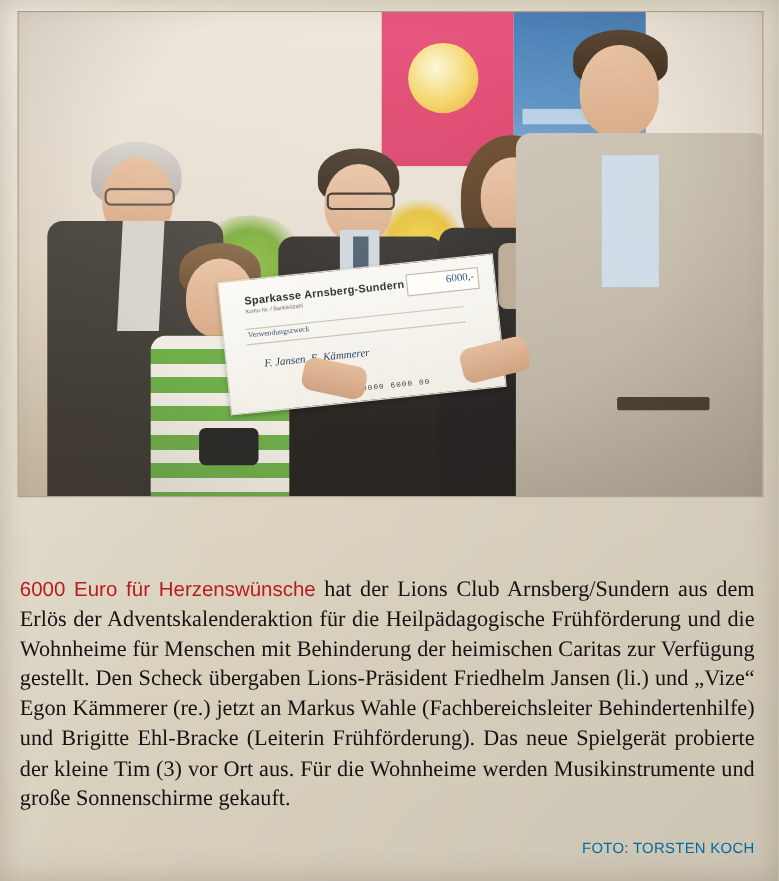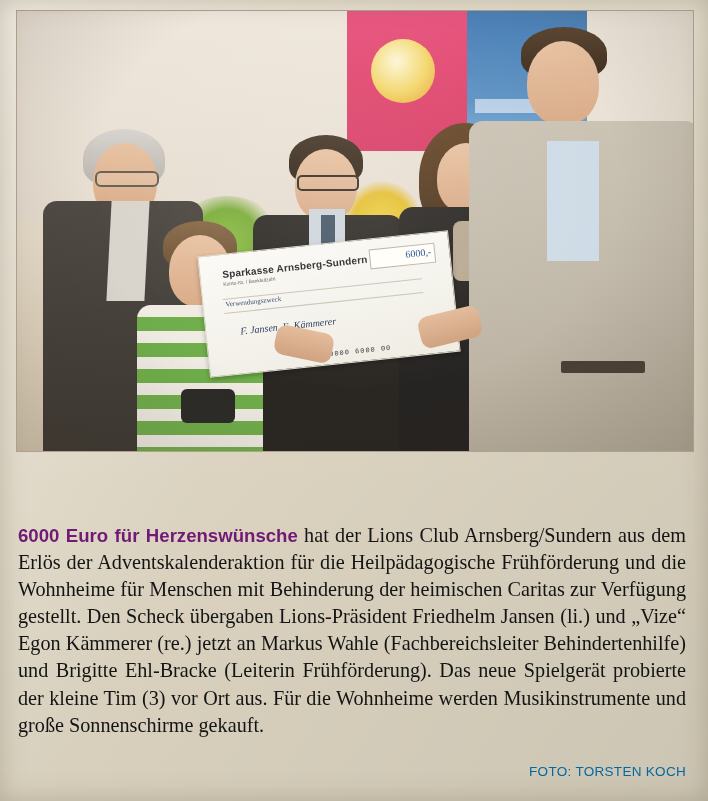--- a/index.html
+++ b/index.html
@@ -254,23 +254,23 @@
     width: 668px;
     font-family: "Liberation Serif", serif;
     font-size: 20.2px;
     line-height: 27.1px;
     color: #141414;
     text-align: justify;
     text-justify: inter-word;
   }
   #article .lead {
     font-family: "Liberation Sans", sans-serif;
-    font-weight: bold;
+    font-weight: normal;
     font-size: 18.6px;
-    color: #701a75;
+    color: #b91c1c;
   }
   #credit {
     font-family: "Liberation Sans", sans-serif;
     font-size: 13.5px;
     letter-spacing: 0.3px;
     color: #0369a1;
     white-space: nowrap;
   }
   #credit-row {
     position: absolute;

